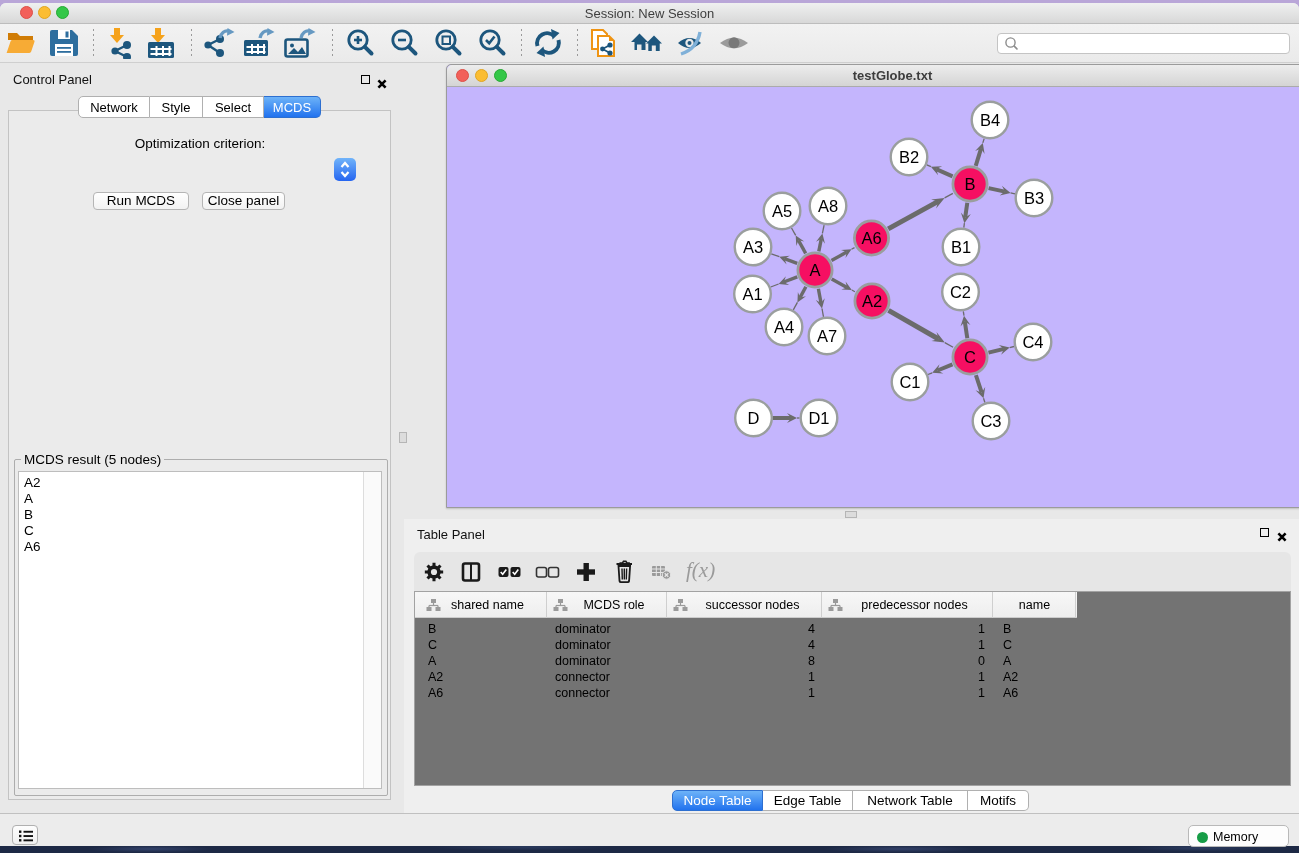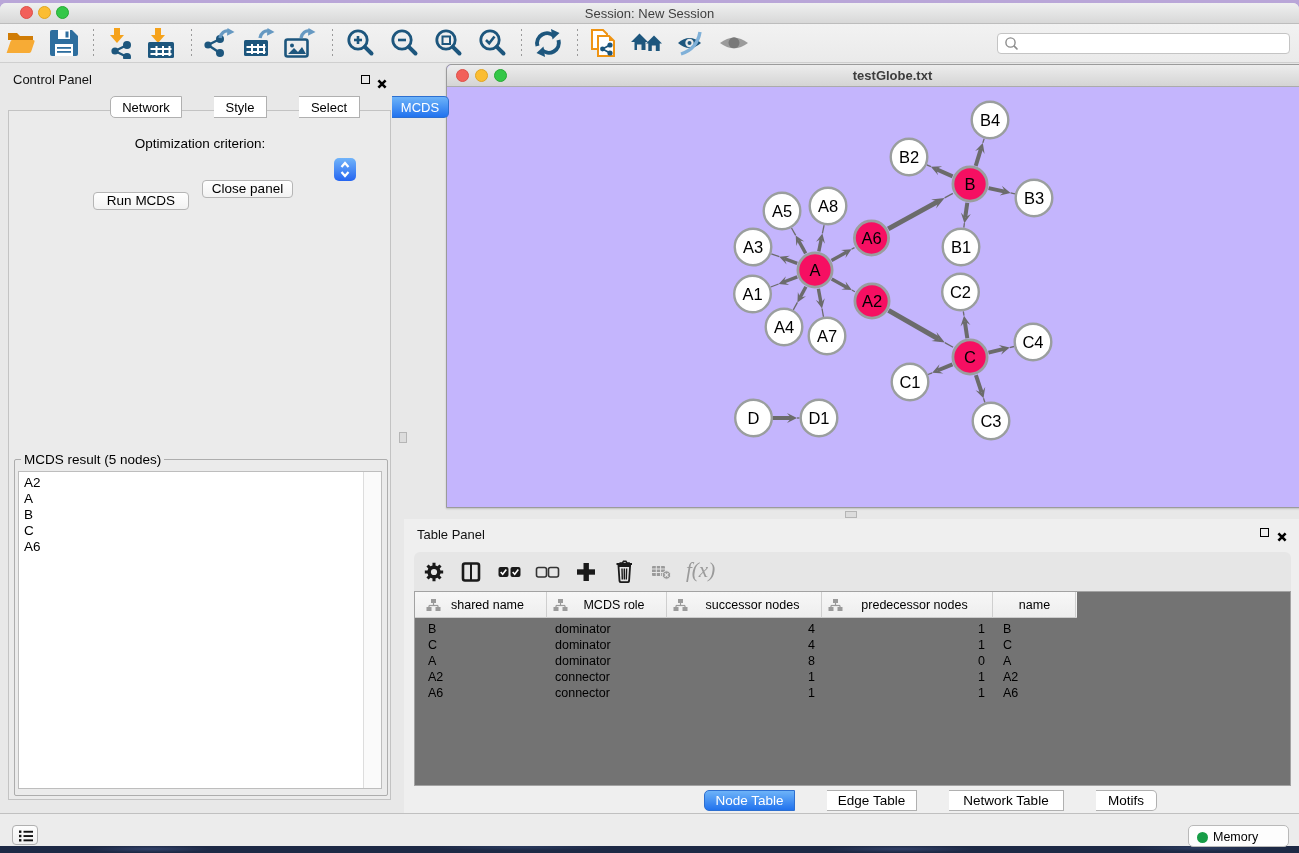--- a/index.html
+++ b/index.html
@@ -9,21 +9,21 @@
 #app { left:0; top:3px; width:1299px; height:843px; background:#e8e8e8; border-radius:6px 6px 0 0; }
 #titlebar { left:0; top:0; width:1299px; height:21px; background:linear-gradient(#eff0f0,#d8d8d8); border-radius:6px 6px 0 0; border-bottom:1px solid #bdbdbd; }
 .light { position:absolute; top:3px; width:13px; height:13px; border-radius:50%; }
 #title { width:100%; text-align:center; top:3px; font-size:13px; color:#3f3f3f; }
 #toolbar { left:0; top:21px; width:1299px; height:39px; background:linear-gradient(#f2f2f2,#eaeaea); border-bottom:1px solid #cfcfcf; }
 .tsep { position:absolute; top:5px; height:30px; width:1px; background-image:linear-gradient(#9a9a9a 2px, transparent 2px); background-size:1px 5px; }
 #searchfield { left:997px; top:9px; width:293px; height:21px; background:#fff; border:1px solid #c4c4c4; border-radius:4px; }
 #cpanel-title { left:13px; top:69px; font-size:13px; color:#111; }
 .winbtn-sq { width:9px; height:9px; border:1.6px solid #000; background:transparent; }
 .tabs { height:22px; display:flex; font-size:13px; z-index:5; }
-.tab { border:1px solid #b0b0b0; border-left:none; background:#fff; color:#000; display:flex; align-items:center; justify-content:center;margin-left:32px; }
+.tab { border:1px solid #b0b0b0; border-left:none; background:#fff; color:#000; display:flex; align-items:center; justify-content:center; }
 .tab.first { border-left:1px solid #b0b0b0; border-radius:5px 0 0 5px; }
 .tab.last { border-radius:0 5px 5px 0; }
 .tab.sel { background:linear-gradient(#6db3f8,#2172ee); color:#fff; border-color:#2d6fd0; }
 #cbox { left:8px; top:107px; width:383px; height:690px; border:1px solid #c3c3c3; background:#ebebeb; }
 #optlabel { left:0px; top:133px; width:400px; text-align:center; font-size:13.5px; color:#000; }
 #dropdown { left:43px; top:156px; width:312px; height:21px; background:#fff; border:1px solid #b5b5b5; border-radius:5px; font-size:13.5px; color:#000; line-height:19px; padding-left:11px; }
 #dd-spin { left:334px; top:155px; width:22px; height:23px; border-radius:5px; background:linear-gradient(#71b4fa,#2565f0); }
 .btn { position:absolute; height:18px; background:linear-gradient(#ffffff,#f2f2f2); border:1px solid #b5b5b5; border-radius:4px; font-size:13.5px; color:#000; text-align:center; line-height:16px; }
 #groupbox { left:14px; top:456px; width:374px; height:337px; border:1px solid #adadad; border-radius:2px; }
 #grouplabel { left:21px; top:449px; background:#ebebeb; padding:0 3px; font-size:13.5px; color:#000; }
@@ -189,21 +189,21 @@
     <div class="tab" style="width:61px;">Select</div>
     <div class="tab sel last" style="width:57px;">MCDS</div>
   </div>
   <div class="abs" id="cbox"></div>
   <div class="abs" id="optlabel">Optimization criterion:</div>
   <div class="abs" id="dd-spin"><svg width="22" height="23" viewBox="0 0 22 23">
         <path d="M7.5,9 L11,5 L14.5,9" fill="none" stroke="#fff" stroke-width="2.2"></path>
         <path d="M7.5,14 L11,18 L14.5,14" fill="none" stroke="#fff" stroke-width="2.2"></path>
       </svg></div>
   <div class="btn" style="left:93px;top:189px;width:96px;">Run MCDS</div>
-  <div class="btn" style="left:202px;top:177px;width:91px;">Close panel</div>
+  <div class="btn" style="left:202px;top:189px;width:83px;">Close panel</div>
   <div class="abs" id="groupbox"></div>
   <div class="abs" id="grouplabel">MCDS result (5 nodes)</div>
   <div class="abs" id="mcdslist">A2<br>A<br>B<br>C<br>A6</div>
   <div class="abs" id="mcdsscroll"></div>
   <div class="abs" id="netwin">
     <div class="abs" id="nettitle">
       <div class="light" style="left:9px;top:4px;background:#f2605a;border:0.5px solid #dd4f48;"></div>
       <div class="light" style="left:28px;top:4px;background:#fbbd32;border:0.5px solid #e0a522;"></div>
       <div class="light" style="left:47px;top:4px;background:#34c748;border:0.5px solid #26a934;"></div>
       <div class="abs t">testGlobe.txt</div>

